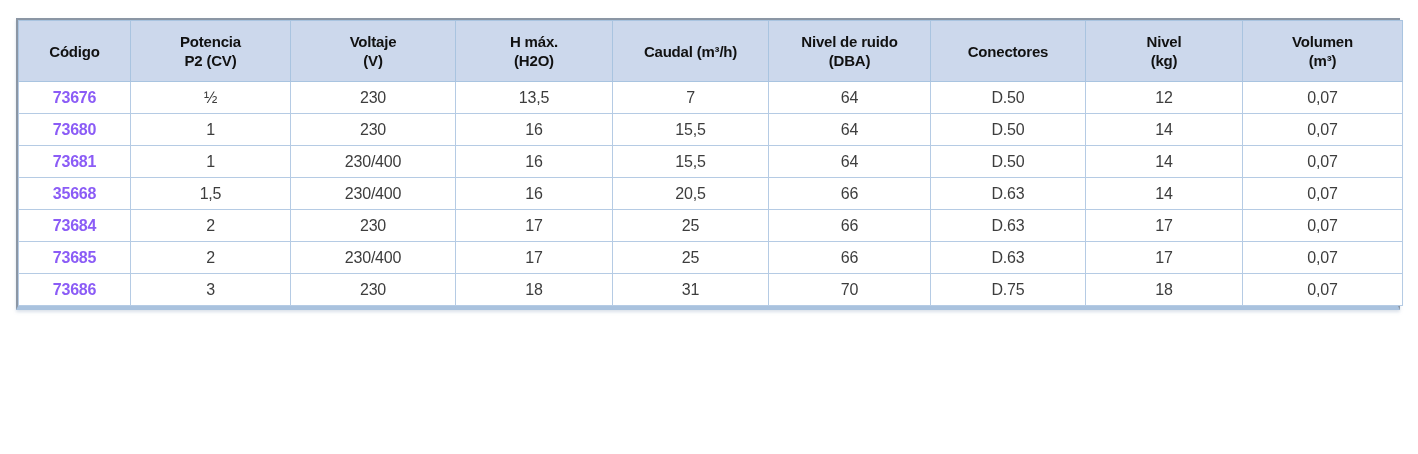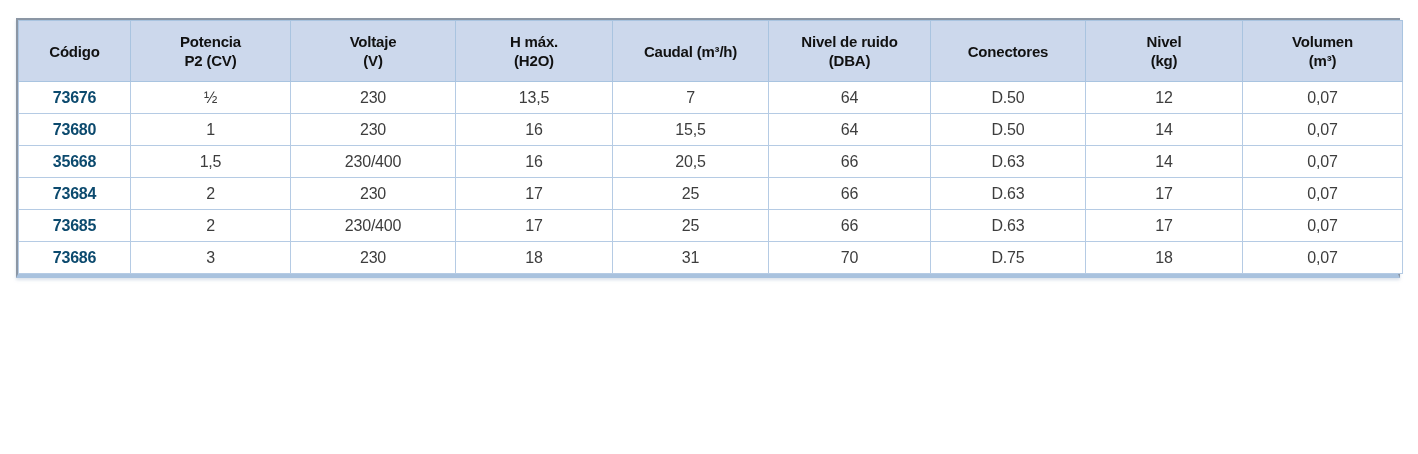--- a/index.html
+++ b/index.html
@@ -55,21 +55,21 @@
     font-size: 16px;
     text-align: center;
     vertical-align: middle;
     height: 31px;
     padding: 0 4px;
     border: 1px solid #b5cbe4;
     letter-spacing: -0.2px;
   }
   table.spec-table td.col-codigo {
     font-weight: bold;
-    color: #0c4a6e;
+    color: #8b5cf6;
   }
   
   col.c0 { width: 112px; }
   col.c1 { width: 160px; }
   col.c2 { width: 165px; }
   col.c3 { width: 157px; }
   col.c4 { width: 156px; }
   col.c5 { width: 162px; }
   col.c6 { width: 155px; }
   col.c7 { width: 157px; }
@@ -128,20 +128,31 @@
             <td class="col-potencia">1</td>
             <td class="col-voltaje">230</td>
             <td class="col-h-max">16</td>
             <td class="col-caudal">15,5</td>
             <td class="col-nivel-ruido">64</td>
             <td class="col-conectores">D.50</td>
             <td class="col-peso">14</td>
             <td class="col-volumen">0,07</td>
           </tr>
           <tr>
+            <td class="col-codigo">73681</td>
+            <td class="col-potencia">1</td>
+            <td class="col-voltaje">230/400</td>
+            <td class="col-h-max">16</td>
+            <td class="col-caudal">15,5</td>
+            <td class="col-nivel-ruido">64</td>
+            <td class="col-conectores">D.50</td>
+            <td class="col-peso">14</td>
+            <td class="col-volumen">0,07</td>
+          </tr>
+          <tr>
             <td class="col-codigo">35668</td>
             <td class="col-potencia">1,5</td>
             <td class="col-voltaje">230/400</td>
             <td class="col-h-max">16</td>
             <td class="col-caudal">20,5</td>
             <td class="col-nivel-ruido">66</td>
             <td class="col-conectores">D.63</td>
             <td class="col-peso">14</td>
             <td class="col-volumen">0,07</td>
           </tr>

